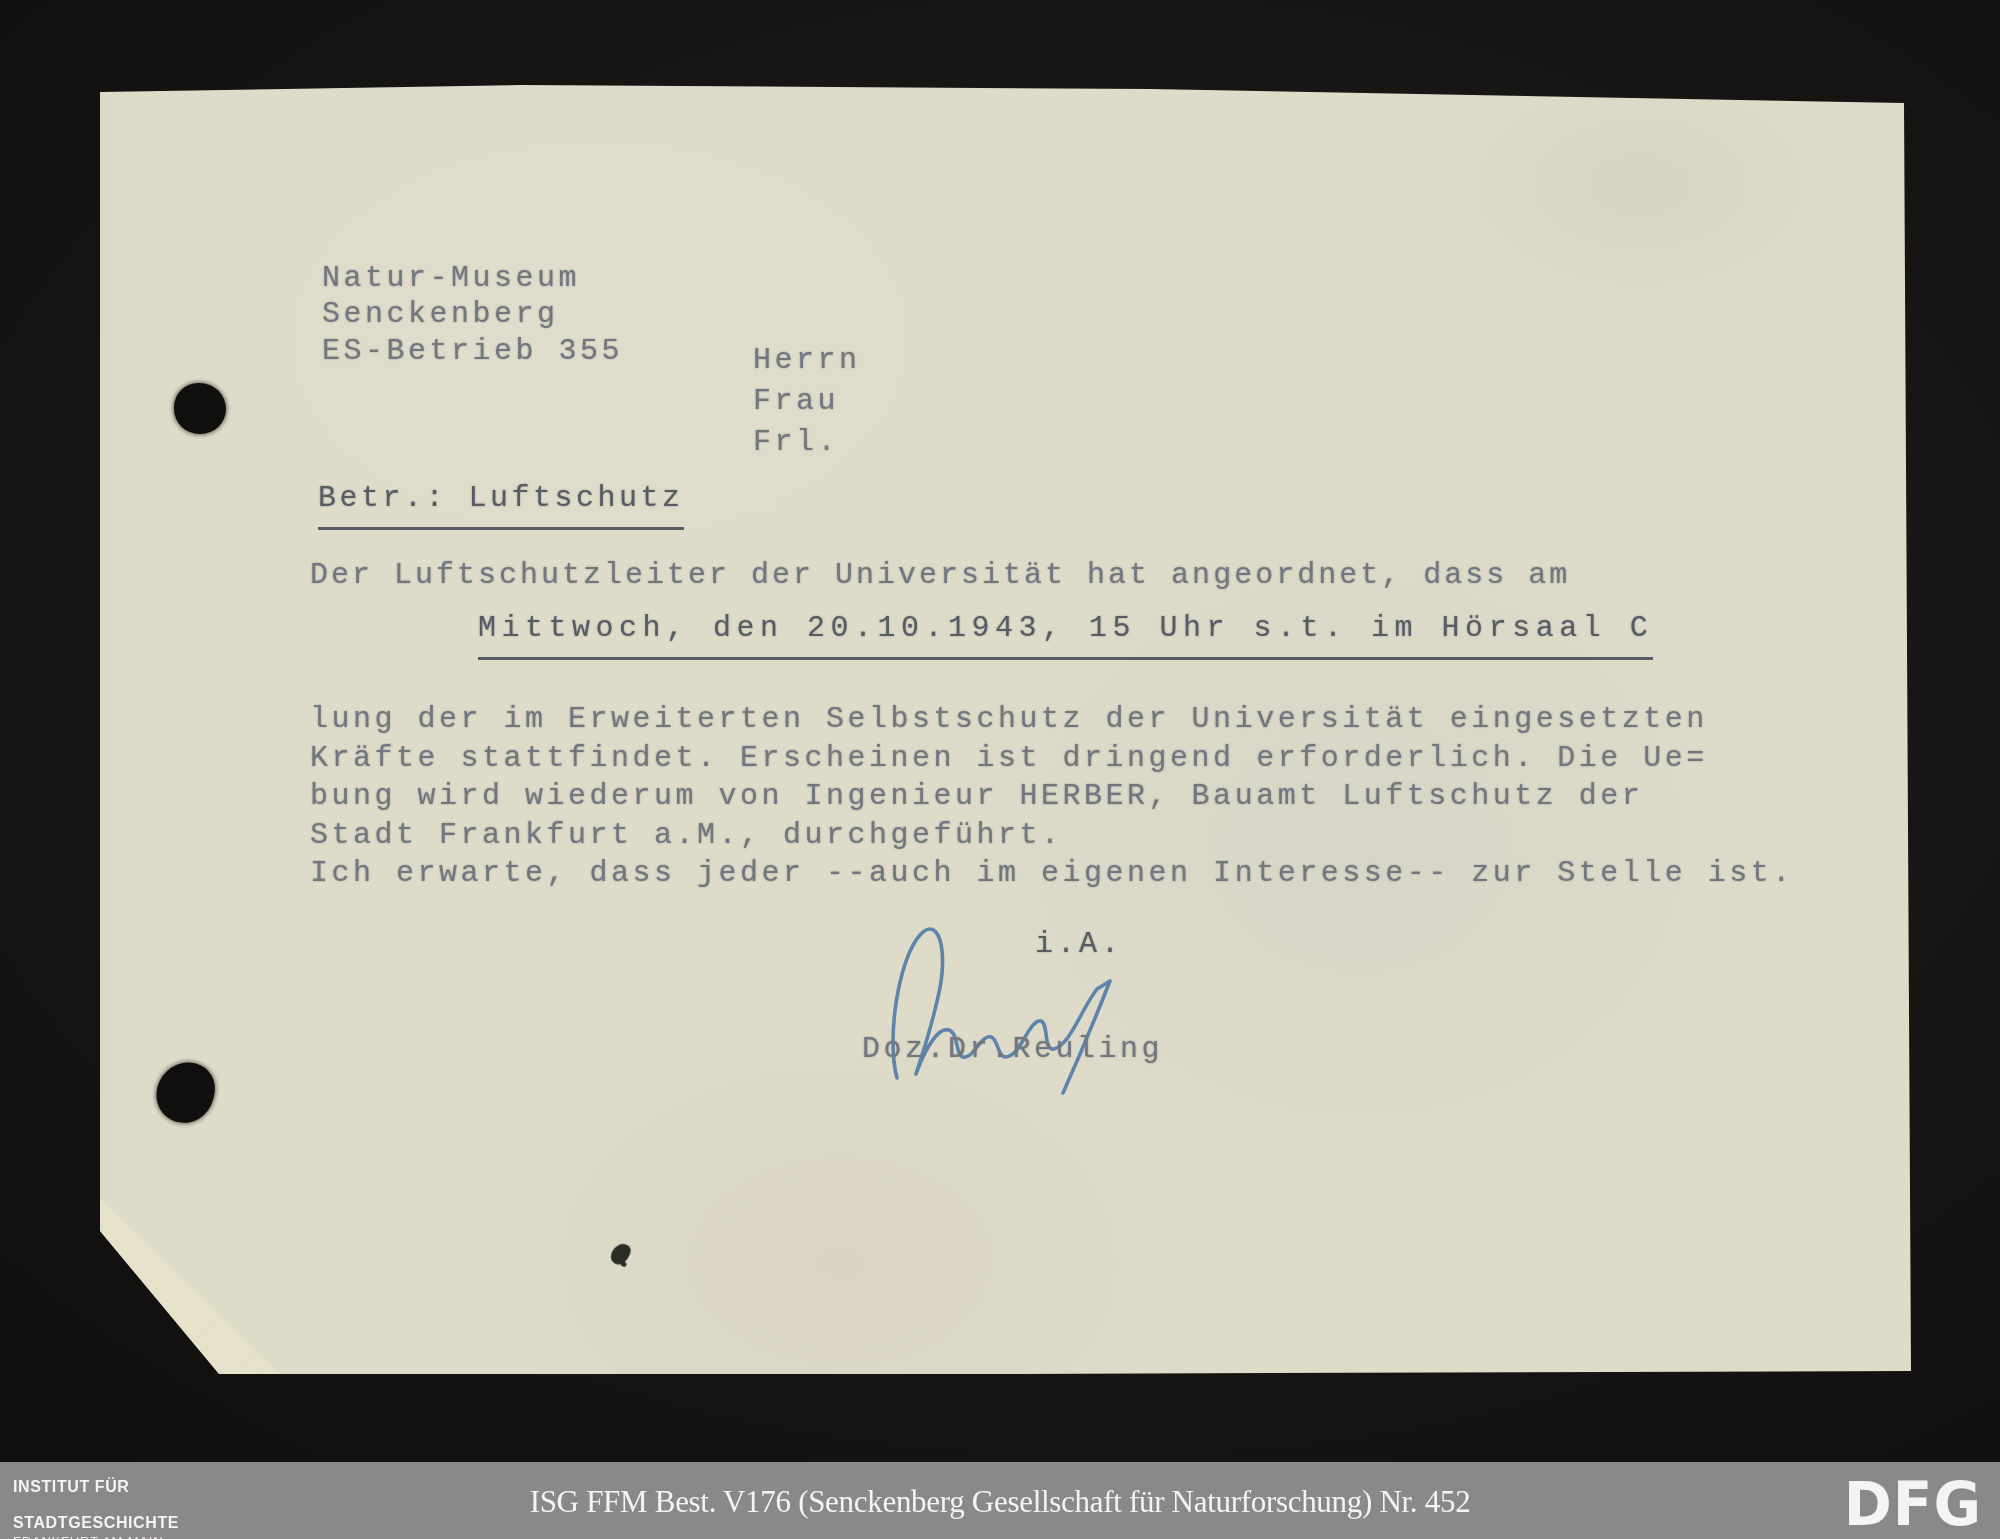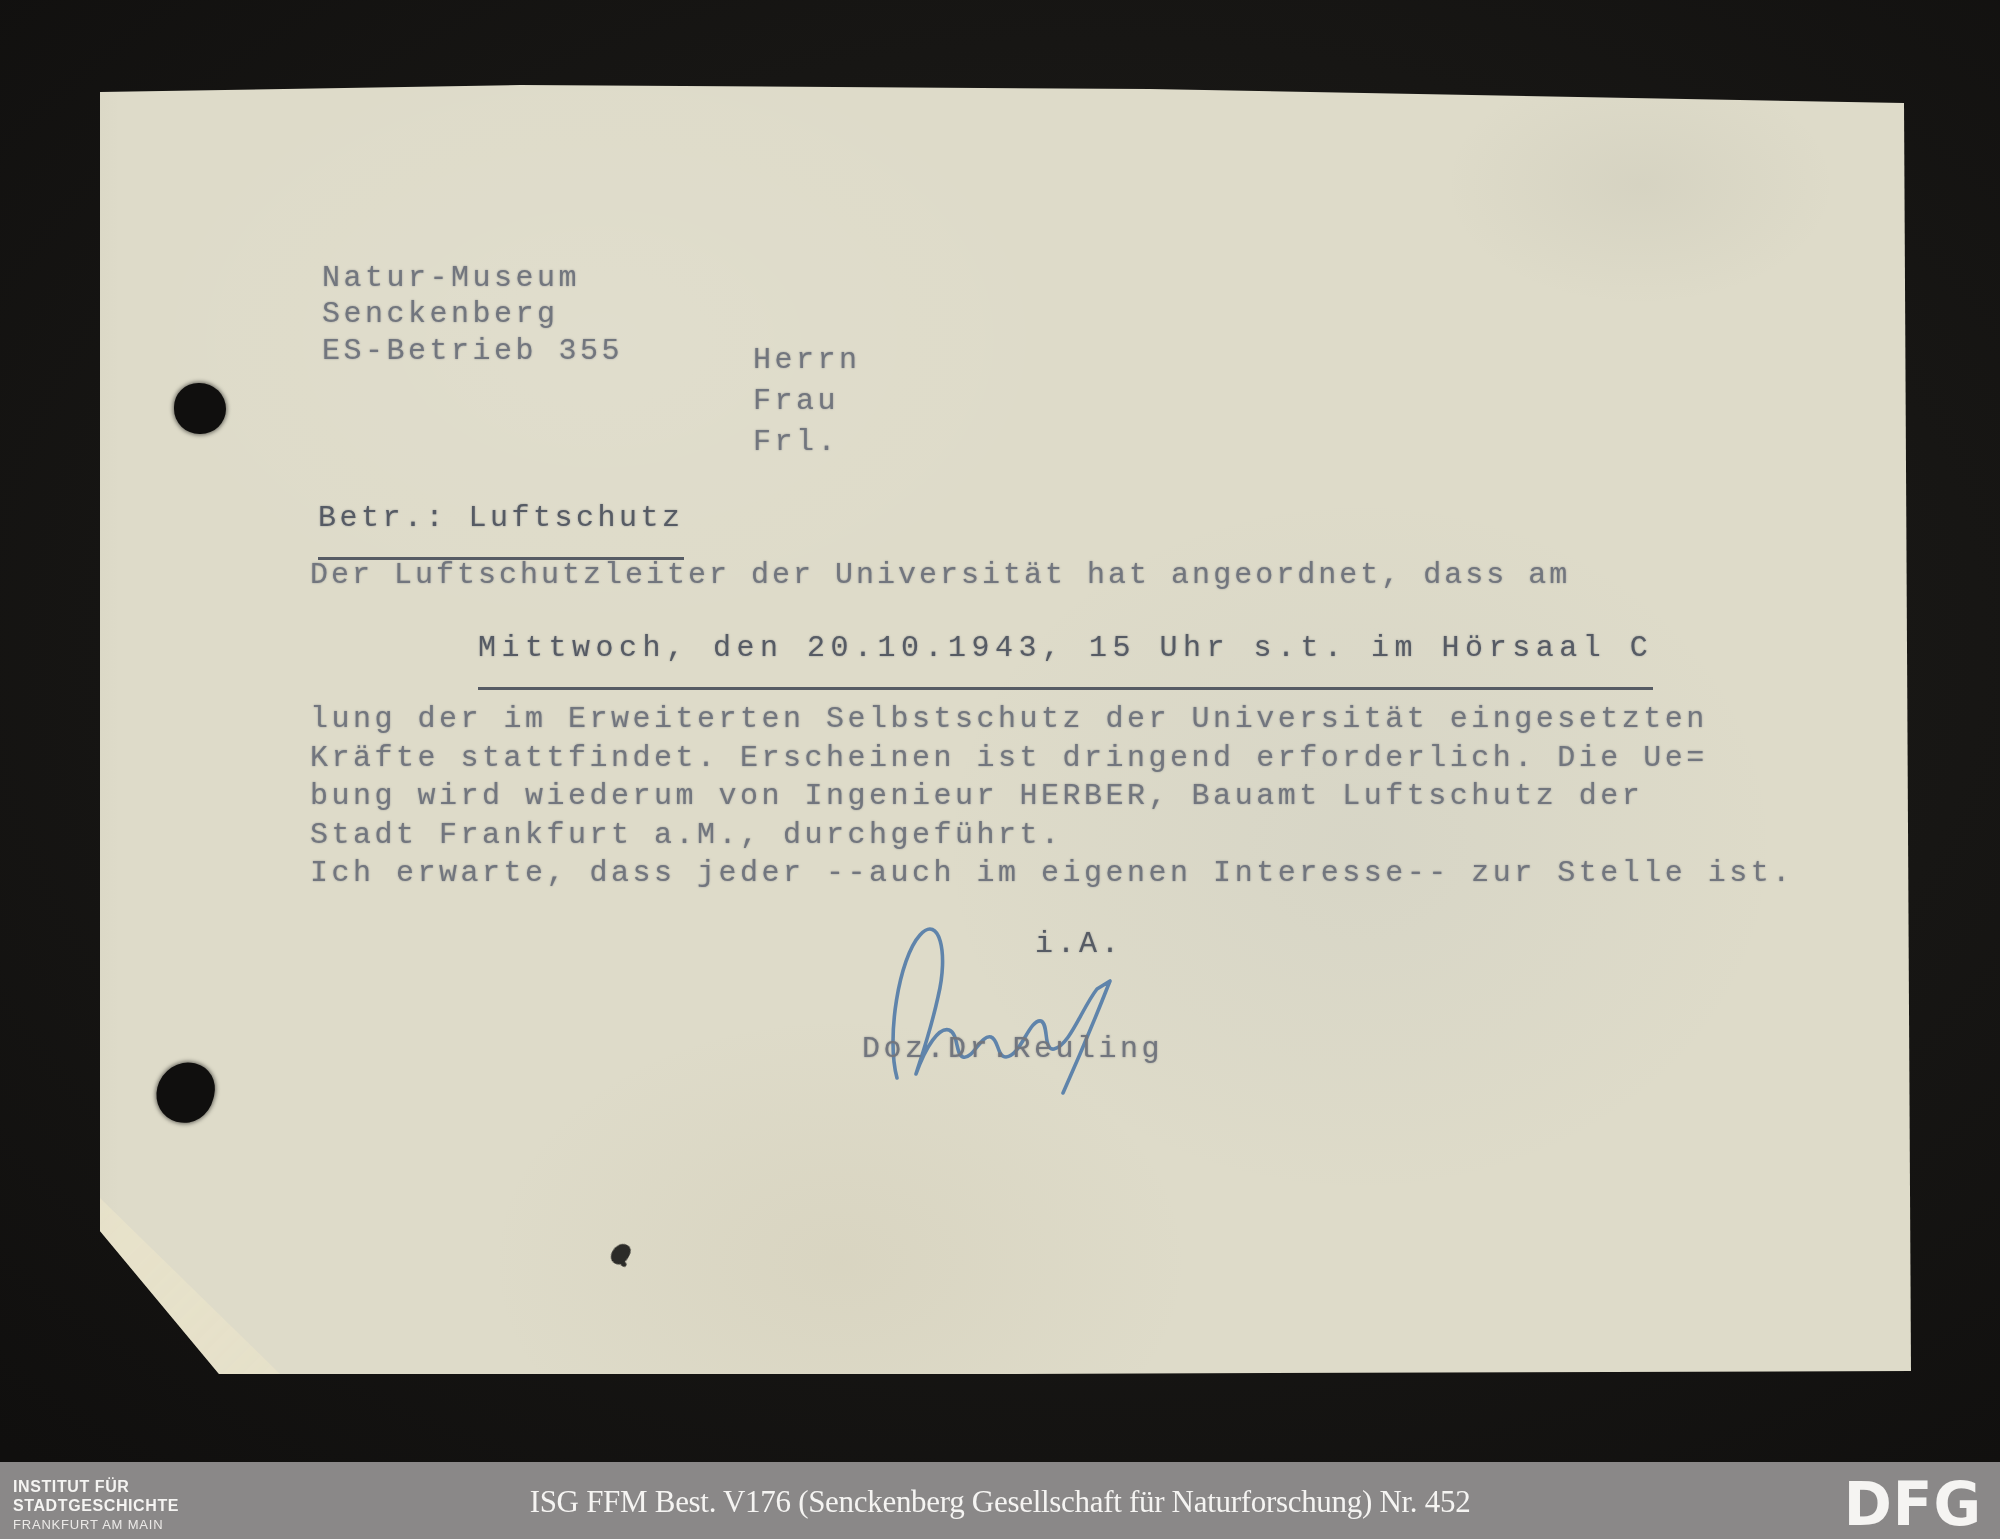--- a/index.html
+++ b/index.html
@@ -32,28 +32,28 @@
   .hole.h2{left:157px;top:1062px;width:57px;height:61px;border-radius:55% 45% 52% 48%;transform:rotate(14deg);}
   .ink-blot{position:absolute;left:612px;top:1243px;width:17px;height:22px;background:#2b2b28;
             border-radius:62% 38% 55% 45%;transform:rotate(28deg);filter:blur(0.4px);}
   .ink-blot::after{content:"";position:absolute;left:13px;top:16px;width:6px;height:5px;
             background:#2b2b28;border-radius:50%;}
   
   .tw{position:absolute;font-family:"Liberation Mono","DejaVu Sans Mono",monospace;
       font-size:30px;line-height:1;color:var(--type);letter-spacing:3.5px;white-space:pre;
       text-shadow:0 0 2px rgba(110,114,122,0.65);filter:blur(0.45px);}
   .tw.darker{color:var(--type_dark);}
-  .underlined{padding-bottom:24px;border-bottom:3px solid currentColor;margin-top:20px;}
+  .underlined{padding-bottom:14px;border-bottom:3px solid currentColor;}
   .sig-svg{position:absolute;left:860px;top:915px;width:300px;height:190px;}
   
   .footer{position:absolute;left:0;top:1462px;width:2000px;height:77px;background:var(--footer_bg);
           font-family:"Liberation Sans","DejaVu Sans",sans-serif;color:var(--footer_text);}
   .inst{position:absolute;left:13px;top:17px;line-height:1;}
   .inst .l1,.inst .l2{font-size:16px;font-weight:bold;letter-spacing:0.6px;}
-  .inst .l2{margin-top:3px;}
+  .inst .l2{margin-top:20px;}
   .inst .l3{font-size:13px;letter-spacing:0.8px;margin-top:4px;color:#eceae8;}
   .caption{position:absolute;left:0;top:22px;width:2000px;text-align:center;
            font-size:31px;letter-spacing:-0.3px;font-family:Liberation Serif, serif;}
   .dfg{position:absolute;right:18px;top:6px;font-size:58px;font-weight:bold;
        letter-spacing:1px;transform:scaleY(1.05);transform-origin:top right;
        font-family:"DejaVu Sans","Liberation Sans",sans-serif;}
 </style>
 </head>
 <body>
 

